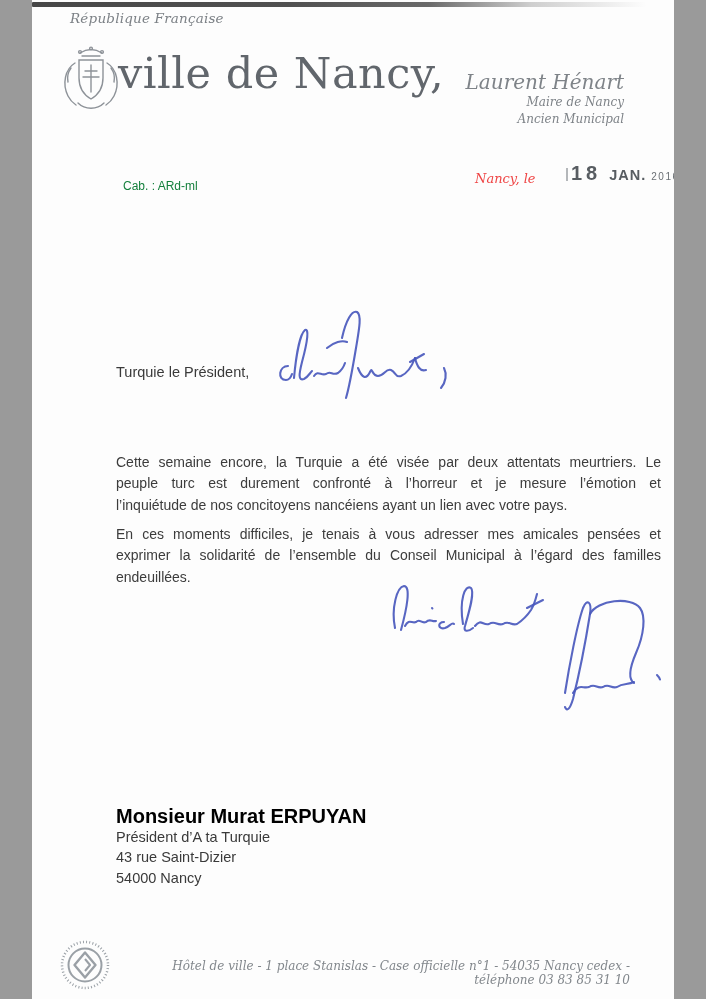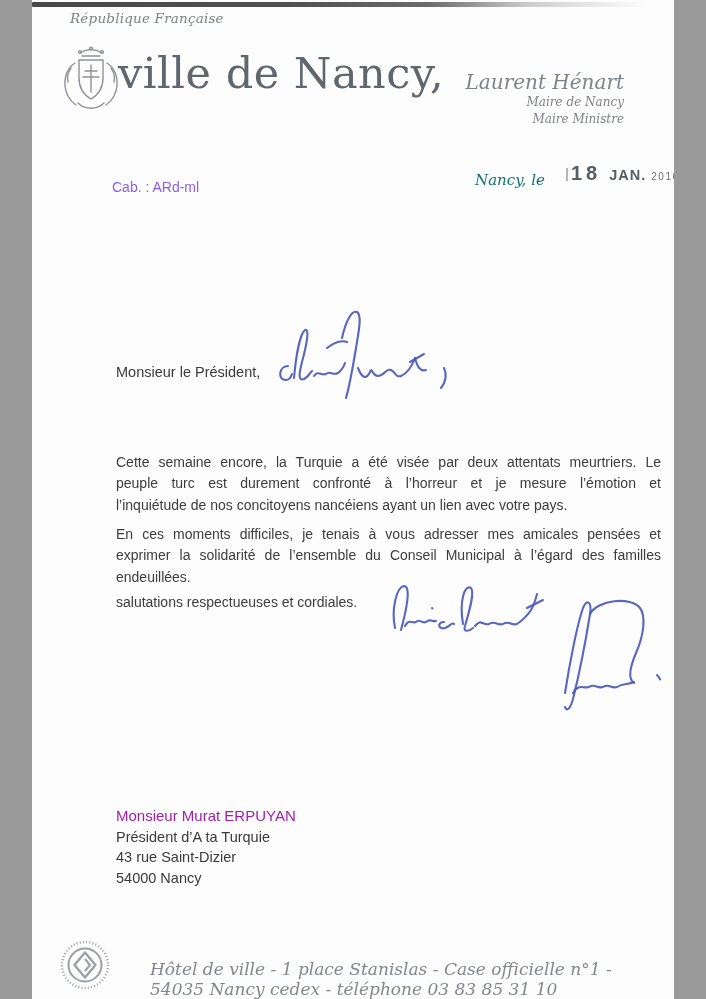--- a/index.html
+++ b/index.html
@@ -36,25 +36,25 @@
   }
   .sender {
     position: absolute; right: 50px; top: 70px;
     text-align: right; color: #7e8388;
     font-family: "DejaVu Serif", serif; font-style: italic;
   }
   .sender .name { font-size: 20px; line-height: 24px; }
   .sender .role { font-size: 12px; line-height: 17px; }
 
   
-  .ref { position: absolute; left: 80px; top: 179px; font-size: 14px; color: #8b5cf6; }
+  .ref { position: absolute; left: 91px; top: 179px; font-size: 12px; color: #15803d; }
   .place {
     position: absolute; left: 443px; top: 171px;
     font-family: "DejaVu Serif", serif; font-style: italic;
-    font-size: 15px; color: #0f766e;
+    font-size: 13px; color: #ef4444;
   }
   .stamp {
     position: absolute; left: 534px; top: 162px;
     color: #585d62; white-space: nowrap;
   }
   .stamp .pre {
     display: inline-block; width: 2px; height: 13px; background: #b4b7ba;
     vertical-align: -1px; margin-right: 3px;
   }
   .stamp .day { font-size: 20px; font-weight: 700; letter-spacing: 4px; }
@@ -68,29 +68,29 @@
   .jline { text-align: justify; height: 21.3px; overflow: hidden; }
   .jline::after { content: ""; display: inline-block; width: 100%; height: 0; }
   .lastline { text-align: left; height: 21.3px; }
 
   
   .ink { position: absolute; }
   .ink path { fill: none; stroke: #4a59bd; stroke-width: 2.1; stroke-linecap: round; stroke-linejoin: round; opacity: .92; }
 
   
   .recipient { position: absolute; left: 84px; top: 806px; font-size: 14.5px; line-height: 20.7px; color: #3a3a3a; }
-  .recipient .r0 { font-weight: 400; font-size: 15px; color: #a21caf; }
+  .recipient .r0 { font-weight: 700; font-size: 20px; color: #000000; }
 
   
   .eco { position: absolute; left: 28px; top: 940px; }
   .footer-line {
     position: absolute; left: 118px; top: 959px; width: 480px;
-    text-align: left;
-    font-family: "DejaVu Serif", serif; font-style: italic;
-    font-size: 17px; color: #82878c;
+    text-align: right;
+    font-family: "DejaVu Serif", serif; font-style: italic;
+    font-size: 12px; color: #82878c;
   }
   .print-mark {
     position: absolute; left: 689px; top: 933px; width: 2px; height: 46px;
     background: repeating-linear-gradient(to bottom,
       #a9adb0 0 2px, transparent 2px 4px, #b9bcbe 4px 6px, transparent 6px 9px);
     opacity: .75;
   }
 </style>
 </head>
 <body>
@@ -115,30 +115,30 @@
       <path d="M20,59 C27,66 39,66 46,59"></path>
       <path d="M13,24 C10,28 9,33 10,38 M53,24 C56,28 57,33 56,38"></path>
     </g>
   </svg>
 
   <div class="city">ville de Nancy,</div>
 
   <div class="sender">
     <div class="name">Laurent Hénart</div>
     <div class="role">Maire de Nancy</div>
-    <div class="role">Maire Ministre</div>
+    <div class="role">Ancien Municipal</div>
   </div>
 
   <div class="ref">Cab. : ARd-ml</div>
   <div class="place">Nancy, le</div>
   <div class="stamp">
     <span class="pre"></span><span class="day">18</span><span class="month">JAN.</span><span class="year">2016</span>
   </div>
 
-  <div class="salutation">Monsieur le Président,</div>
+  <div class="salutation">Turquie le Président,</div>
 
   <svg class="ink" style="left:240px; top:308px;" width="190" height="95" viewBox="0 0 190 95" aria-label="Cher Murat,">
     <path d="M16,58 C7,58 5,72 14,72 C17,72 19,69 20,66"></path>
     <path d="M22,70 C24,48 28,26 33,22 C37,20 36,32 30,54 C27,66 26,73 32,71 C36,69 38,65 40,63"></path>
     <path d="M42,68 C46,62 49,68 54,66 C59,62 60,68 66,65 C70,62 72,58 73,55"></path>
     <path d="M55,40 C62,34 70,32 75,34"></path>
     <path d="M70,30 C74,12 80,2 85,4 C90,7 87,22 84,40 C80,64 77,80 74,90"></path>
     <path d="M86,60 C90,70 94,72 98,64 C100,58 100,68 106,68 C112,68 114,60 119,62 C124,64 123,70 129,68 C136,65 140,58 143,50"></path>
     <path d="M138,54 L152,46"></path>
     <path d="M143,50 C145,58 148,64 154,62"></path>
@@ -149,21 +149,20 @@
     <div class="jline">Cette semaine encore, la Turquie a été visée par deux attentats meurtriers. Le</div>
     <div class="jline">peuple turc est durement confronté à l’horreur et je mesure l’émotion et</div>
     <div class="lastline">l’inquiétude de nos concitoyens nancéiens ayant un lien avec votre pays.</div>
   </div>
   <div class="para p2">
     <div class="jline">En ces moments difficiles, je tenais à vous adresser mes amicales pensées et</div>
     <div class="jline">exprimer la solidarité de l’ensemble du Conseil Municipal à l’égard des familles</div>
     <div class="lastline">endeuillées.</div>
   </div>
   <div class="para p3">
-    <div class="lastline">salutations respectueuses et cordiales.</div>
   </div>
 
   <svg class="ink" style="left:355px; top:582px;" width="165" height="52" viewBox="0 0 165 52" aria-label="Amicalement">
     <path d="M8,46 C4,26 10,5 17,4 C24,4 20,26 14,48"></path>
     <path d="M18,44 C22,36 25,42 29,40 C33,36 34,42 39,40 C43,36 45,40 49,39"></path>
     <path d="M45,26 L45.4,26.4"></path>
     <path d="M57,40 C50,40 51,48 58,46 C63,44 65,40 67,42"></path>
     <path d="M76,42 C72,18 78,2 84,6 C88,10 82,30 78,44 C76,50 81,50 86,46"></path>
     <path d="M88,44 C94,36 96,44 102,42 C108,38 110,44 116,42 C122,38 124,44 130,42 C136,38 140,34 144,28 C147,23 149,16 150,12"></path>
     <path d="M140,26 L156,18"></path>

